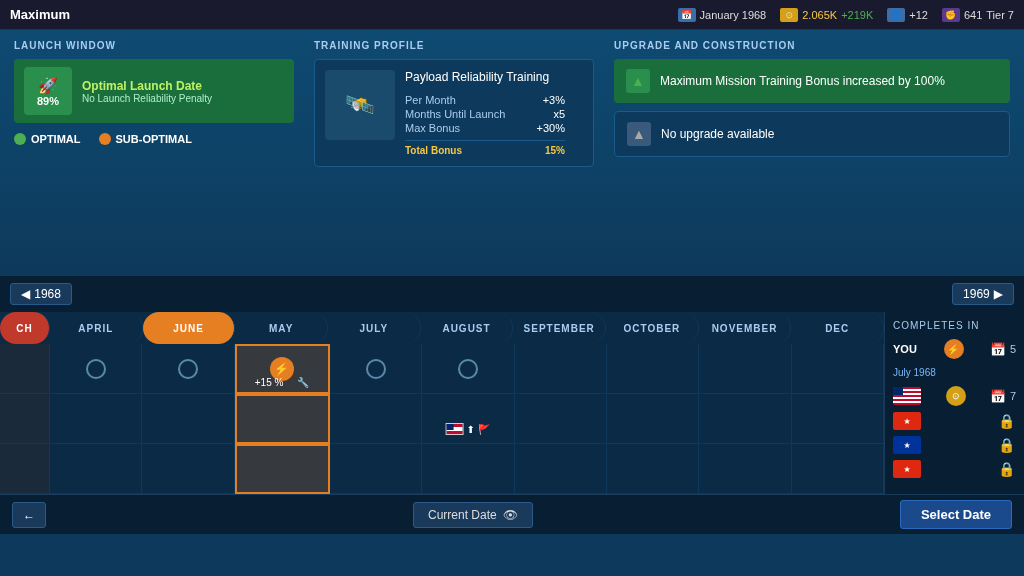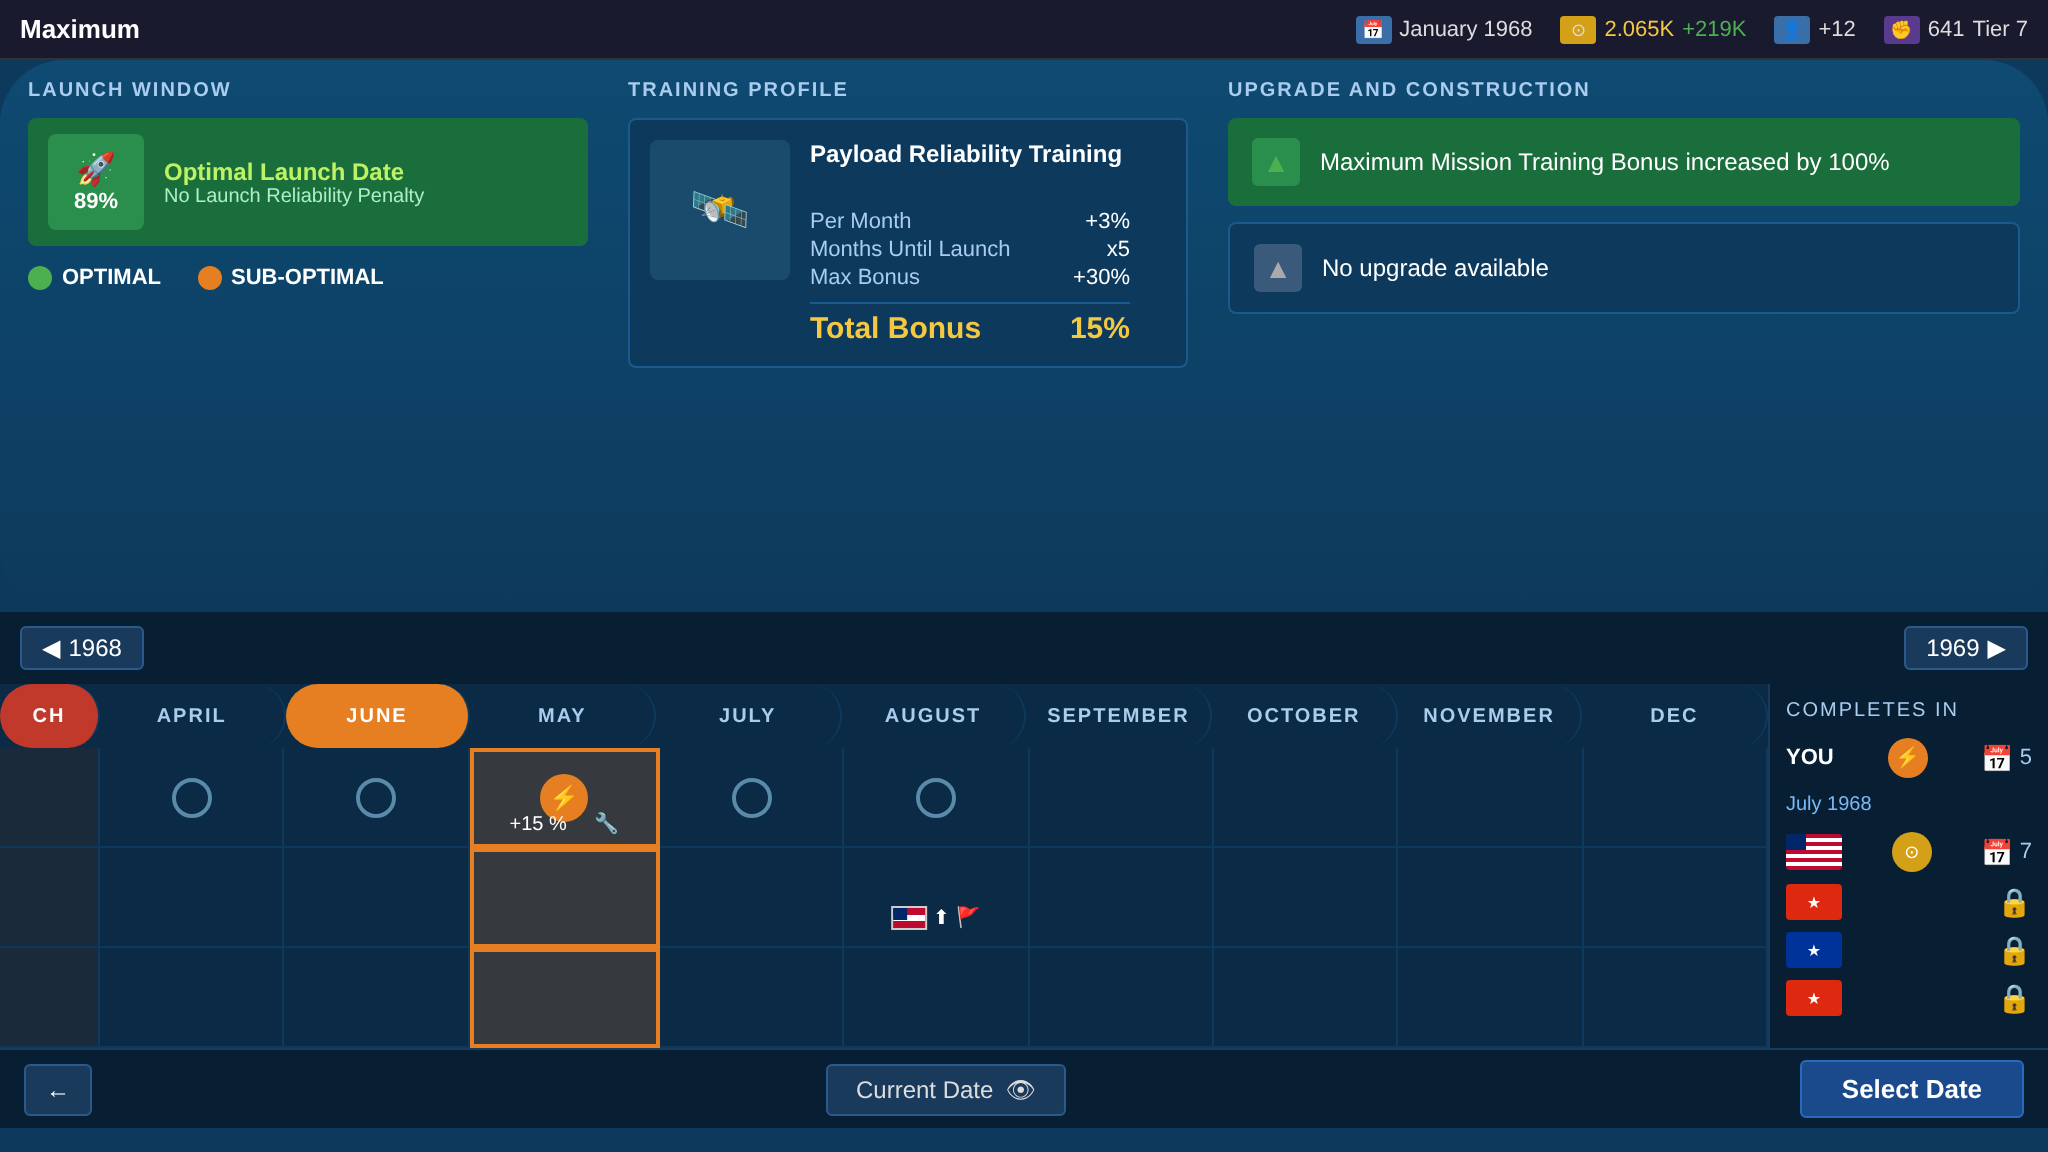--- a/index.html
+++ b/index.html
@@ -48,26 +48,25 @@
       display: flex;
       align-items: center;
       justify-content: center;
       font-size: 9px;
     }
     .gold-text { color: #f5c842; }
     .green-text { color: #4caf50; }
 
     
     #main-content {
-      height: 276px;
+      height: 246px;
       background: linear-gradient(180deg, #0e4a72 0%, #0d3a5c 100%);
       padding: 10px 14px;
       display: flex;
       gap: 20px;
-      border-radius: 32px;
     }
 
     
     #launch-window {
       flex: 0 0 280px;
     }
     .panel-title {
       font-size: 10px;
       font-weight: bold;
       color: #aaccee;
@@ -151,37 +150,37 @@
       background: #1a4a6c;
       border-radius: 4px;
       display: flex;
       align-items: center;
       justify-content: center;
       font-size: 24px;
       flex-shrink: 0;
     }
     .training-info .training-name {
       font-size: 12px;
-      font-weight: bold;
-      color: #fff;
-      margin-bottom: 21px;
+      font-weight: normal;
+      color: #fff;
+      margin-bottom: 10px;
     }
     .training-stat {
       display: flex;
       justify-content: space-between;
       font-size: 11px;
       color: #aaccee;
       margin-bottom: 2px;
       min-width: 160px;
     }
     .training-stat .val { color: #fff; }
     .training-total {
       display: flex;
       justify-content: space-between;
-      font-size: 15px;
+      font-size: 10px;
       margin-top: 6px;
       border-top: 1px solid #1a5a8c;
       padding-top: 4px;
     }
     .training-total .label { color: #f5c842; font-weight: bold; }
     .training-total .val { color: #f5c842; font-weight: bold; }
 
     
     #upgrade-panel {
       flex: 1;

